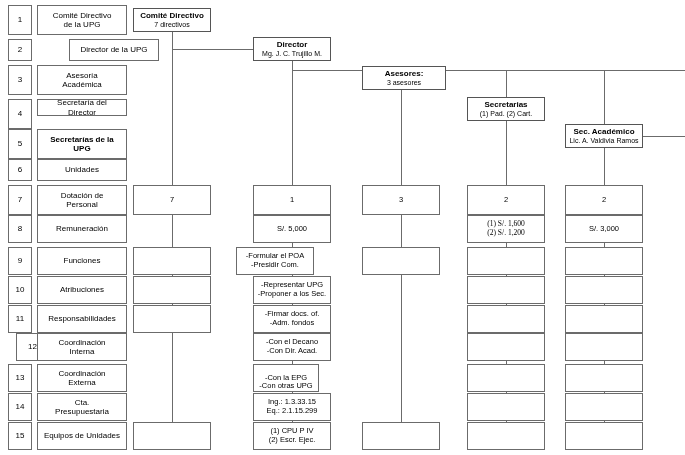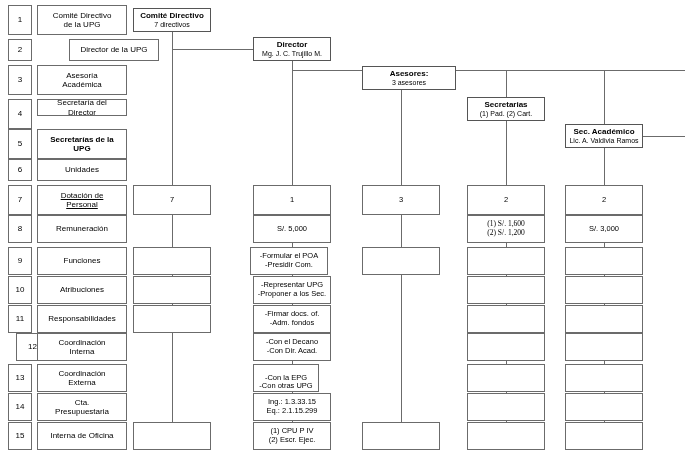--- a/index.html
+++ b/index.html
@@ -68,21 +68,21 @@
 
   <div id="heads">
       <div class="box head-box" style="left: 133px; top: 8px; width: 78px; height: 24px;">
         <div class="head-title">Comité Directivo</div>
         <div class="head-sub">7 directivos</div>
       </div>
       <div class="box head-box" style="left: 253px; top: 37px; width: 78px; height: 24px;">
         <div class="head-title">Director</div>
         <div class="head-sub">Mg. J. C. Trujillo M.</div>
       </div>
-      <div class="box head-box" style="left: 362px; top: 66px; width: 94px; height: 24px; text-align: center;">
+      <div class="box head-box" style="left: 362px; top: 66px; width: 84px; height: 24px; text-align: center;">
         <div class="head-title">Asesores:</div>
         <div class="head-sub">3 asesores</div>
       </div>
       <div class="box head-box" style="left: 467px; top: 97px; width: 78px; height: 24px;">
         <div class="head-title">Secretarias</div>
         <div class="head-sub">(1) Pad. (2) Cart.</div>
       </div>
       <div class="box head-box" style="left: 565px; top: 124px; width: 78px; height: 24px;">
         <div class="head-title">Sec. Académico</div>
         <div class="head-sub">Lic. A. Valdivia Ramos</div>
@@ -112,21 +112,21 @@
       <div class="box num-box" style="left: 8px; top: 129px; width: 24px; height: 30px;">5</div>
       <div class="box label-box" style="left: 37px; top: 129px; width: 90px; height: 30px; font-weight: bold;">
         <span class="cell-line">Secretarías de la</span>
         <span class="cell-line">UPG</span>
       </div>
       <div class="box num-box" style="left: 8px; top: 159px; width: 24px; height: 22px;">6</div>
       <div class="box label-box" style="left: 37px; top: 159px; width: 90px; height: 22px;">
         <span class="cell-line">Unidades</span>
       </div>
       <div class="box num-box" style="left: 8px; top: 185px; width: 24px; height: 30px;">7</div>
-      <div class="box label-box" style="left: 37px; top: 185px; width: 90px; height: 30px; text-decoration: underline;">
+      <div class="box label-box" style="left: 37px; top: 185px; width: 90px; height: 30px;">
         <span class="cell-line">Dotación de</span>
         <span class="cell-line">Personal</span>
       </div>
       <div class="box num-box" style="left: 8px; top: 215px; width: 24px; height: 28px;">8</div>
       <div class="box label-box" style="left: 37px; top: 215px; width: 90px; height: 28px;">
         <span class="cell-line">Remuneración</span>
       </div>
       <div class="box num-box" style="left: 8px; top: 247px; width: 24px; height: 28px;">9</div>
       <div class="box label-box" style="left: 37px; top: 247px; width: 90px; height: 28px;">
         <span class="cell-line">Funciones</span>
@@ -149,39 +149,39 @@
         <span class="cell-line">Coordinación</span>
         <span class="cell-line">Externa</span>
       </div>
       <div class="box num-box" style="left: 8px; top: 393px; width: 24px; height: 28px;">14</div>
       <div class="box label-box" style="left: 37px; top: 393px; width: 90px; height: 28px;">
         <span class="cell-line">Cta.</span>
         <span class="cell-line">Presupuestaria</span>
       </div>
       <div class="box num-box" style="left: 8px; top: 422px; width: 24px; height: 28px;">15</div>
       <div class="box label-box" style="left: 37px; top: 422px; width: 90px; height: 28px;">
-        <span class="cell-line">Interna de Oficina</span>
+        <span class="cell-line">Equipos de Unidades</span>
       </div>
     </div>
 
   <div id="cells">
       <div class="box cell-box" style="left: 133px; top: 185px; width: 78px; height: 30px;">
         <span class="cell-line">7</span>
       </div>
       <div class="box cell-box" style="left: 133px; top: 247px; width: 78px; height: 28px;"></div>
       <div class="box cell-box" style="left: 133px; top: 276px; width: 78px; height: 28px;"></div>
       <div class="box cell-box" style="left: 133px; top: 305px; width: 78px; height: 28px;"></div>
       <div class="box cell-box" style="left: 133px; top: 422px; width: 78px; height: 28px;"></div>
       <div class="box cell-box" style="left: 253px; top: 185px; width: 78px; height: 30px;">
         <span class="cell-line">1</span>
       </div>
       <div class="box cell-box" style="left: 253px; top: 215px; width: 78px; height: 28px;">
         <span class="cell-line">S/. 5,000</span>
       </div>
-      <div class="box cell-box" style="left: 250px; top: 247px; width: 78px; height: 28px;">
+      <div class="box cell-box" style="left: 236px; top: 247px; width: 78px; height: 28px;">
         <span class="cell-line">-Formular el POA</span>
         <span class="cell-line">-Presidir Com.</span>
       </div>
       <div class="box cell-box" style="left: 253px; top: 276px; width: 78px; height: 28px;">
         <span class="cell-line">-Representar UPG</span>
         <span class="cell-line">-Proponer a los Sec.</span>
       </div>
       <div class="box cell-box" style="left: 253px; top: 305px; width: 78px; height: 28px;">
         <span class="cell-line">-Firmar docs. of.</span>
         <span class="cell-line">-Adm. fondos</span>

